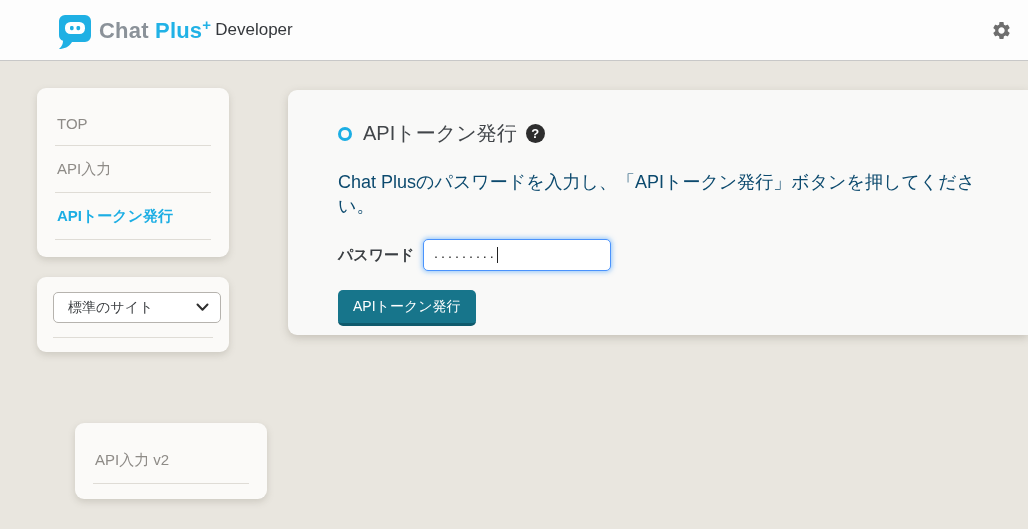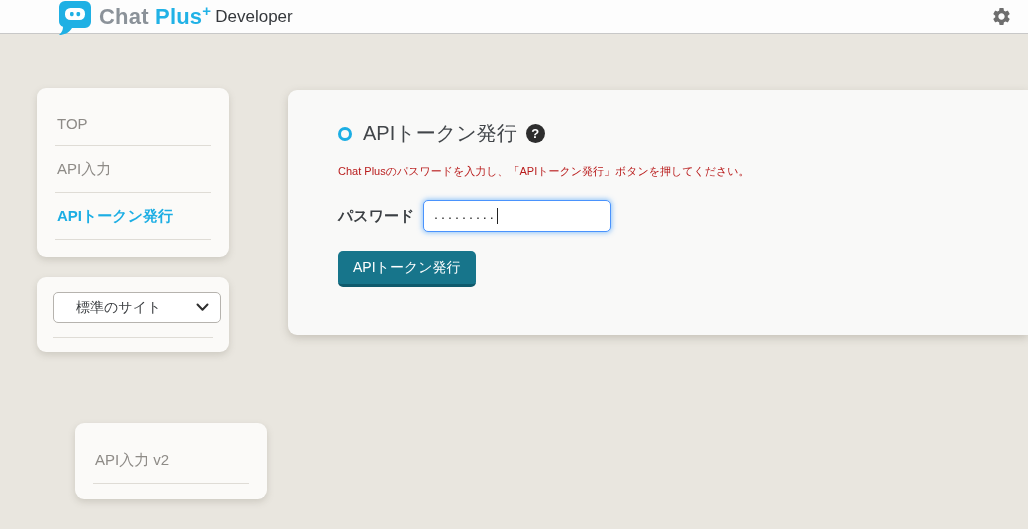--- a/index.html
+++ b/index.html
@@ -6,21 +6,21 @@
   html, body { width: 1028px; height: 529px; }
   body {
     position: relative;
     background: #e9e6df;
     font-family: "Liberation Sans", "DejaVu Sans", sans-serif;
     overflow: hidden;
   }
 
   
   .header {
-    position: absolute; top: 0; left: 0; right: 0; height: 34px;
+    position: absolute; top: 0; left: 0; right: 0; height: 61px;
     background: #fdfdfd;
     border-bottom: 1px solid #c8c8c8;
     display: flex; align-items: center;
     padding: 0 14px 0 56px;
     z-index: 5;
   }
   .logo { display: flex; align-items: center; cursor: pointer; }
   .logo-bubble { width: 36px; height: 38px; margin-right: 7px; margin-top: 3px; }
   .logo-text { font-size: 22px; font-weight: bold; letter-spacing: 0.2px; }
   .logo-chat { color: #8b9299; }
@@ -50,21 +50,21 @@
   }
   .nav-item.active { color: #1caee4; font-weight: bold; }
 
   .select-item { margin: 0 16px; padding: 15px 0 14px; border-bottom: 1px solid #dfdcd6; }
   .site-select {
     width: 168px; height: 31px;
     background: #fff;
     border: 1px solid #b6b3ae;
     border-radius: 5px;
     display: flex; align-items: center;
-    padding: 0 11px 0 22px;
+    padding: 0 11px 0 14px;
     font-size: 14px; color: #3b3e41;
     cursor: pointer;
   }
   .site-select .sel-label { flex: 1; }
 
   
   .main-card {
     position: absolute; left: 288px; top: 90px; width: 740px; height: 245px;
     background: #f9f9f8;
     border-radius: 9px 0 0 9px;
@@ -80,21 +80,21 @@
     flex: 0 0 auto;
   }
   .page-title { font-size: 20px; color: #42464a; }
   .help-badge {
     width: 19px; height: 19px; margin-left: 9px;
     background: #2e2e2e; border-radius: 50%;
     color: #fff; font-size: 13px; font-weight: bold;
     text-align: center; line-height: 19px;
     cursor: pointer;
   }
-  .instruction { margin-top: 17px; font-size: 11px; color: #b91c1c; }
+  .instruction { margin-top: 23px; font-size: 18px; color: #0c4a6e; }
 
   .form-row { margin-top: 21px; display: flex; align-items: center; }
   .pw-label { font-size: 15px; font-weight: bold; color: #3b3f43; margin-right: 9px; }
   .pw-input {
     position: relative;
     width: 188px; height: 32px;
     background: #fff;
     border: 1px solid #4a93fd;
     border-radius: 5px;
     box-shadow: 0 0 5px 1px rgba(59,153,252,0.55);

